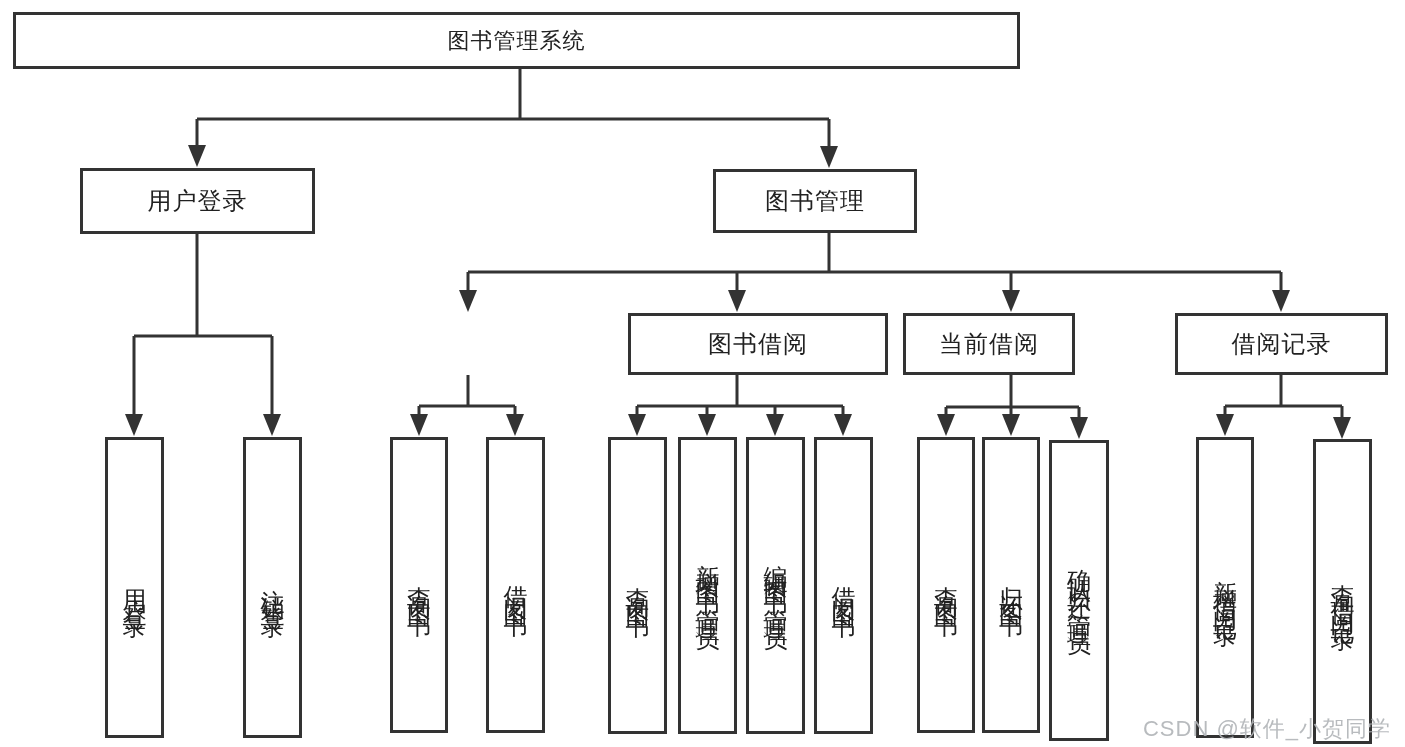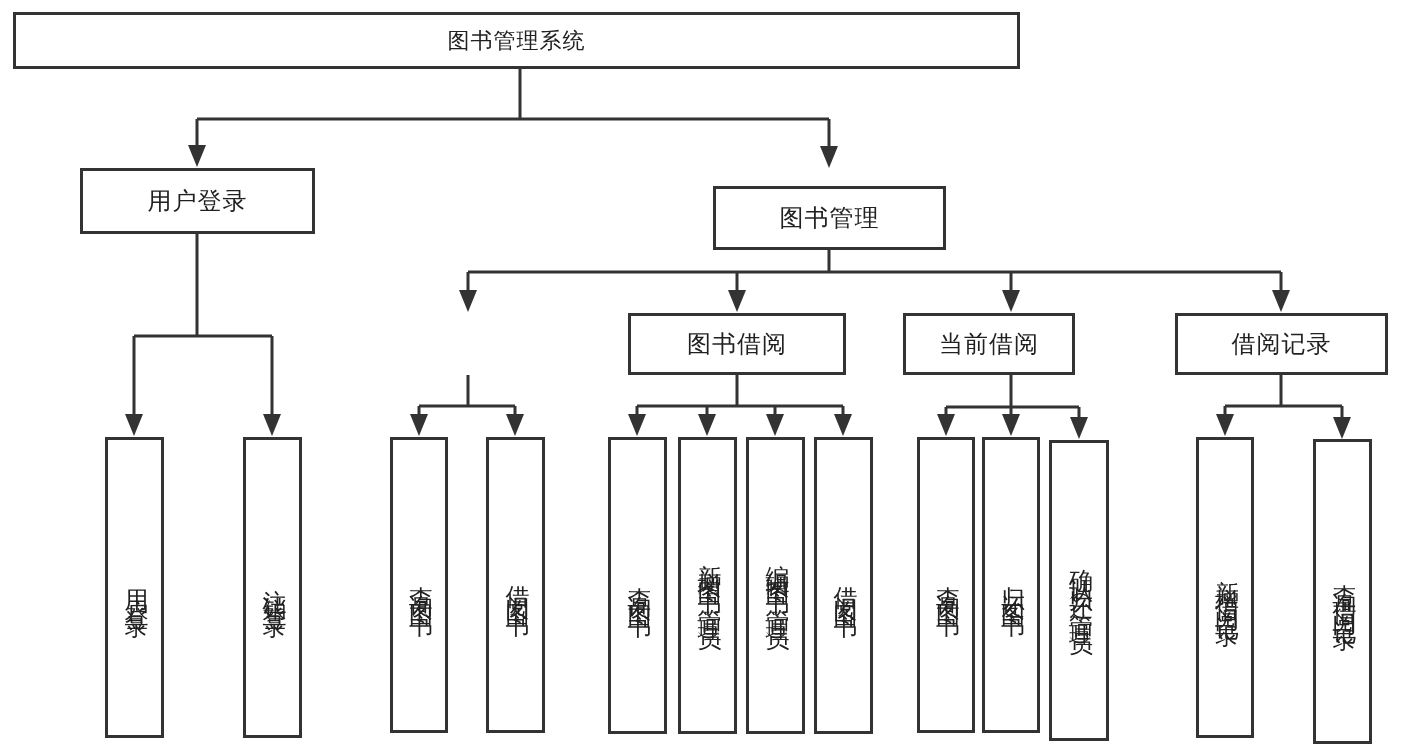--- a/index.html
+++ b/index.html
@@ -2,21 +2,21 @@
 <html><head>
 <meta charset="utf-8">
 <style>
   html, body { margin: 0; padding: 0; background: #ffffff; }
   .canvas {
     position: relative;
     width: 1405px;
     height: 747px;
     background: #ffffff;
     overflow: hidden;
-    font-family: Liberation Mono, monospace;
+    font-family: Liberation Sans, sans-serif;
     color: #212121;
   }
   svg.connectors {
     position: absolute;
     left: 0; top: 0;
     width: 1405px; height: 747px;
     z-index: 1;
   }
   .box {
     position: absolute;
@@ -35,23 +35,23 @@
   .v-box span {
     writing-mode: vertical-rl;
     text-orientation: mixed;
     letter-spacing: 9px;
     line-height: 1;
     white-space: nowrap;
   }
   
   .b-root { left: 13px;  top: 12px;  width: 1007px; height: 57px; }
   .b-l2a  { left: 80px;  top: 168px; width: 235px;  height: 66px; }
-  .b-l2b  { left: 713px; top: 186px; width: 233px;  height: 64px; }
+  .b-l2b  { left: 713px; top: 169px; width: 204px;  height: 64px; }
   .b-l3a  { left: 362px; top: 313px; width: 212px;  height: 62px; }
-  .b-l3b  { left: 628px; top: 313px; width: 218px;  height: 62px; align-items: center; }
+  .b-l3b  { left: 628px; top: 313px; width: 260px;  height: 62px; align-items: center; }
   .b-l3c  { left: 903px; top: 313px; width: 172px;  height: 62px; }
   .b-l3d  { left: 1175px;top: 313px; width: 213px;  height: 62px; }
   .lf-1  { left: 105px;  top: 437px; width: 59px; height: 301px; }
   .lf-2  { left: 243px;  top: 437px; width: 59px; height: 301px; }
   .lf-3  { left: 390px;  top: 437px; width: 58px; height: 296px; }
   .lf-4  { left: 486px;  top: 437px; width: 59px; height: 296px; }
   .lf-5  { left: 608px;  top: 437px; width: 59px; height: 297px; }
   .lf-6  { left: 678px;  top: 437px; width: 59px; height: 297px; }
   .lf-7  { left: 746px;  top: 437px; width: 59px; height: 297px; }
   .lf-8  { left: 814px;  top: 437px; width: 59px; height: 297px; }
@@ -166,14 +166,15 @@
     <span>确认归还（管理员）</span>
   </div>
 
   <div class="box v-box lf-12">
     <span>新增借阅记录</span>
   </div>
   <div class="box v-box lf-13">
     <span>查询借阅记录</span>
   </div>
 
+  <div class="watermark">CSDN @软件_小贺同学</div>
 
 </div>
 
 </body></html>

